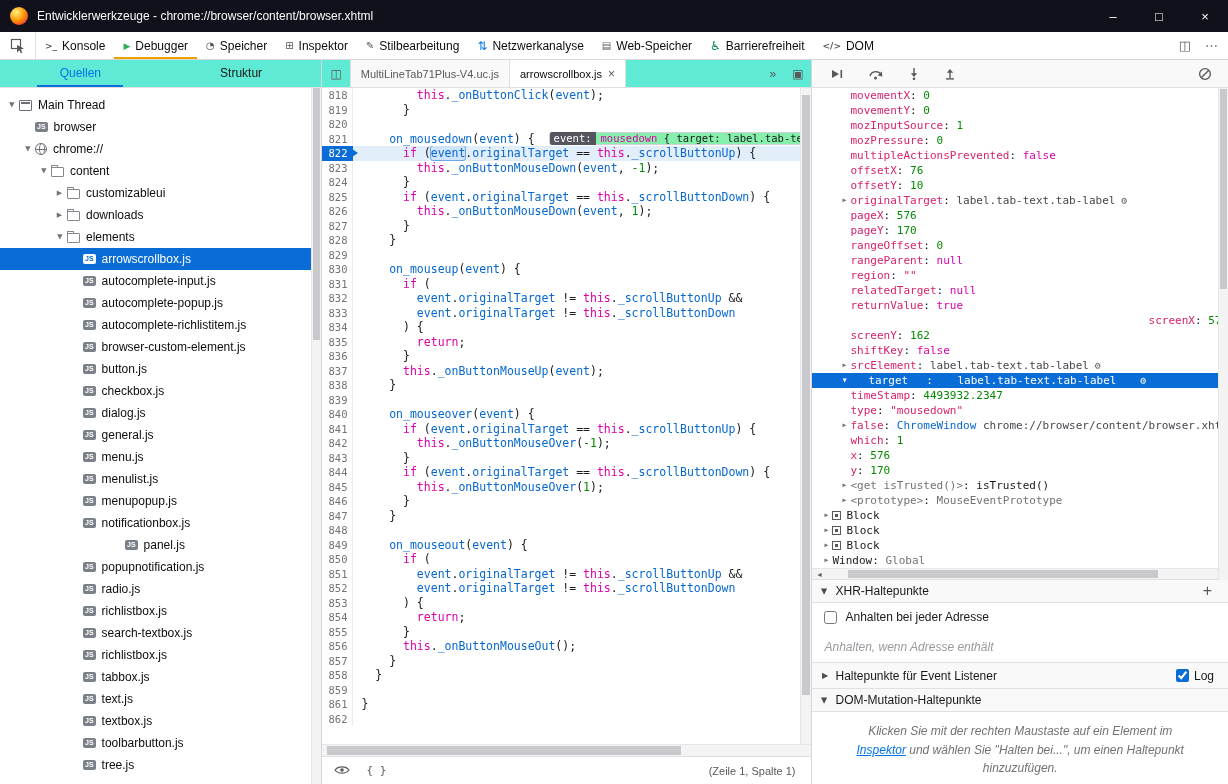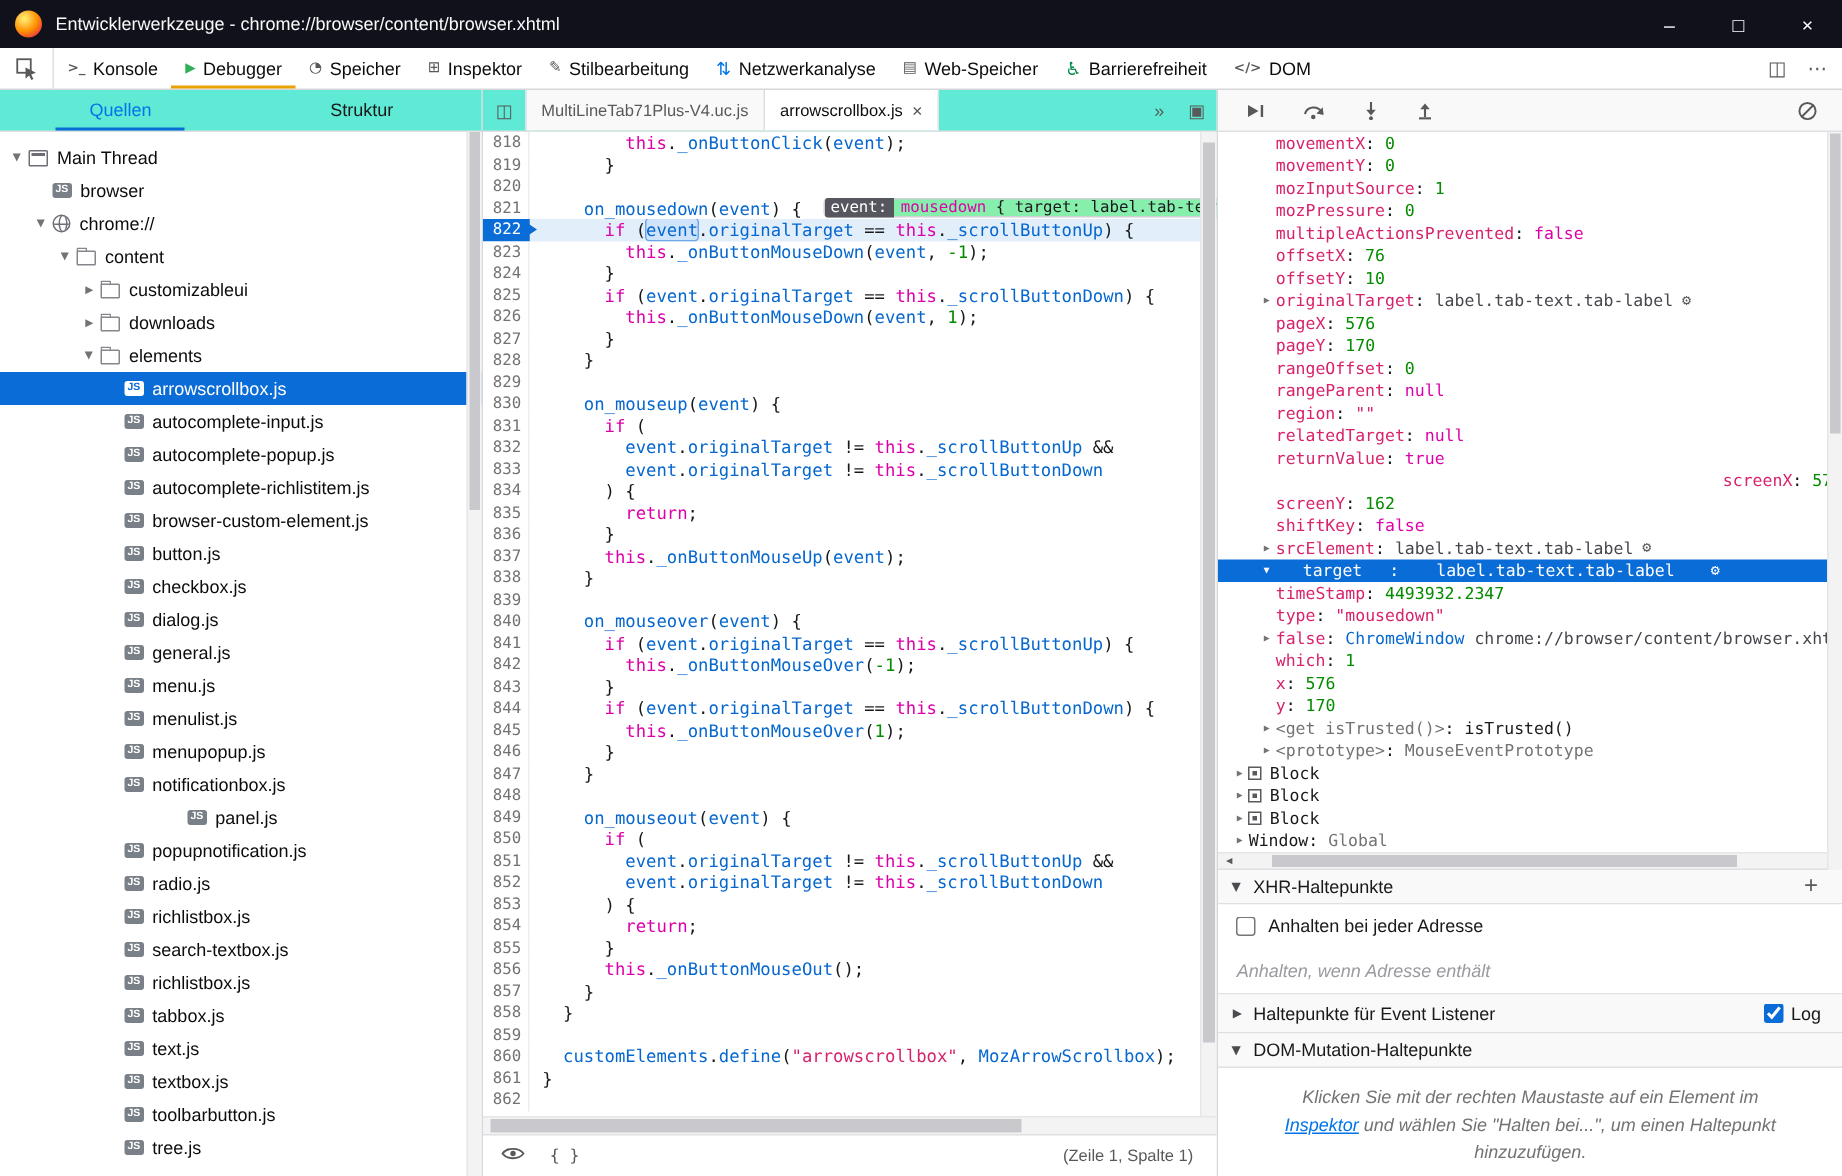--- a/index.html
+++ b/index.html
@@ -550,24 +550,20 @@
             </div>
             <div class="code-row">
               <span class="gut">858</span>
               <span class="code">  }</span>
             </div>
             <div class="code-row">
               <span class="gut">859</span>
               <span class="code"></span>
             </div>
             <div class="code-row">
-              <span class="gut">860</span>
-              <span class="code">  <span class="t-id">customElements</span>.<span class="t-id">define</span>(<span class="t-str">"arrowscrollbox"</span>, <span class="t-id">MozArrowScrollbox</span>);</span>
-            </div>
-            <div class="code-row">
               <span class="gut">861</span>
               <span class="code">}</span>
             </div>
             <div class="code-row">
               <span class="gut">862</span>
               <span class="code"></span>
             </div>
           </div>
         <div class="ed-vscroll">
             <div class="thumb"></div>

